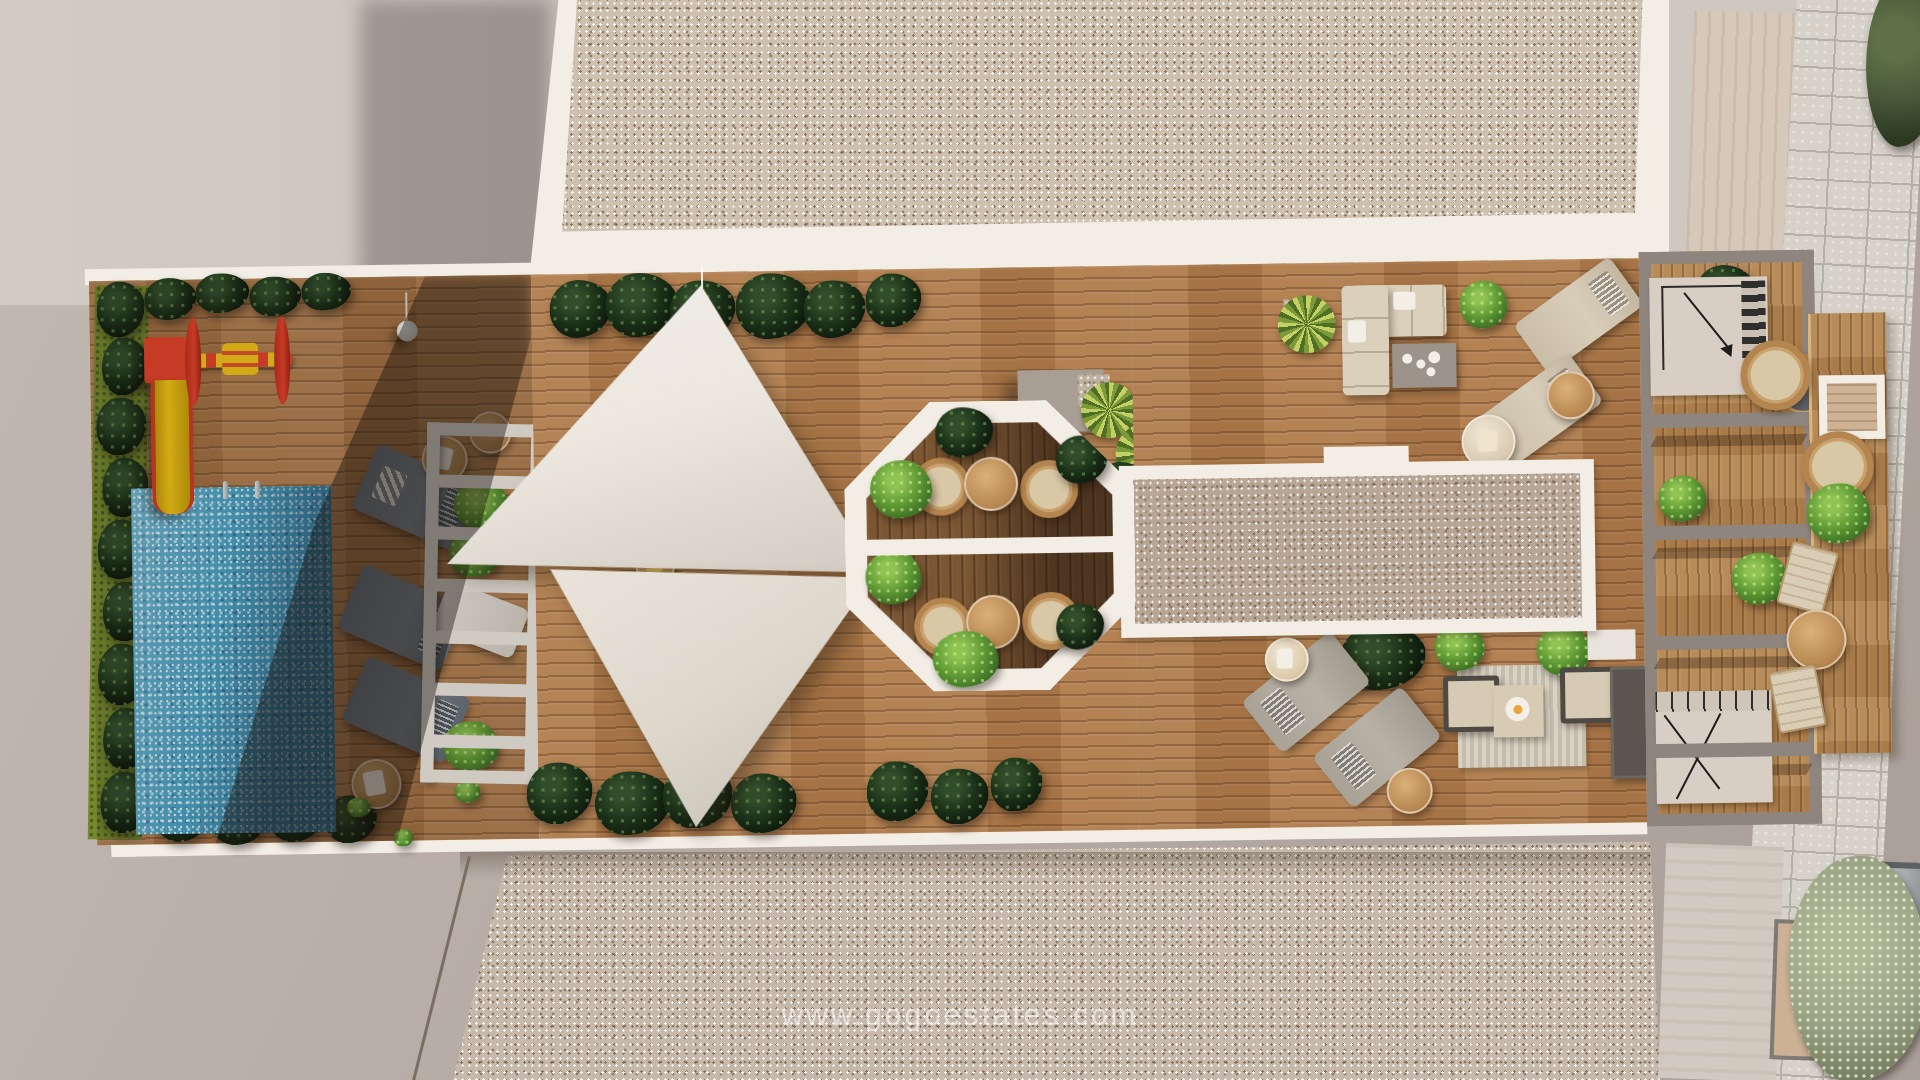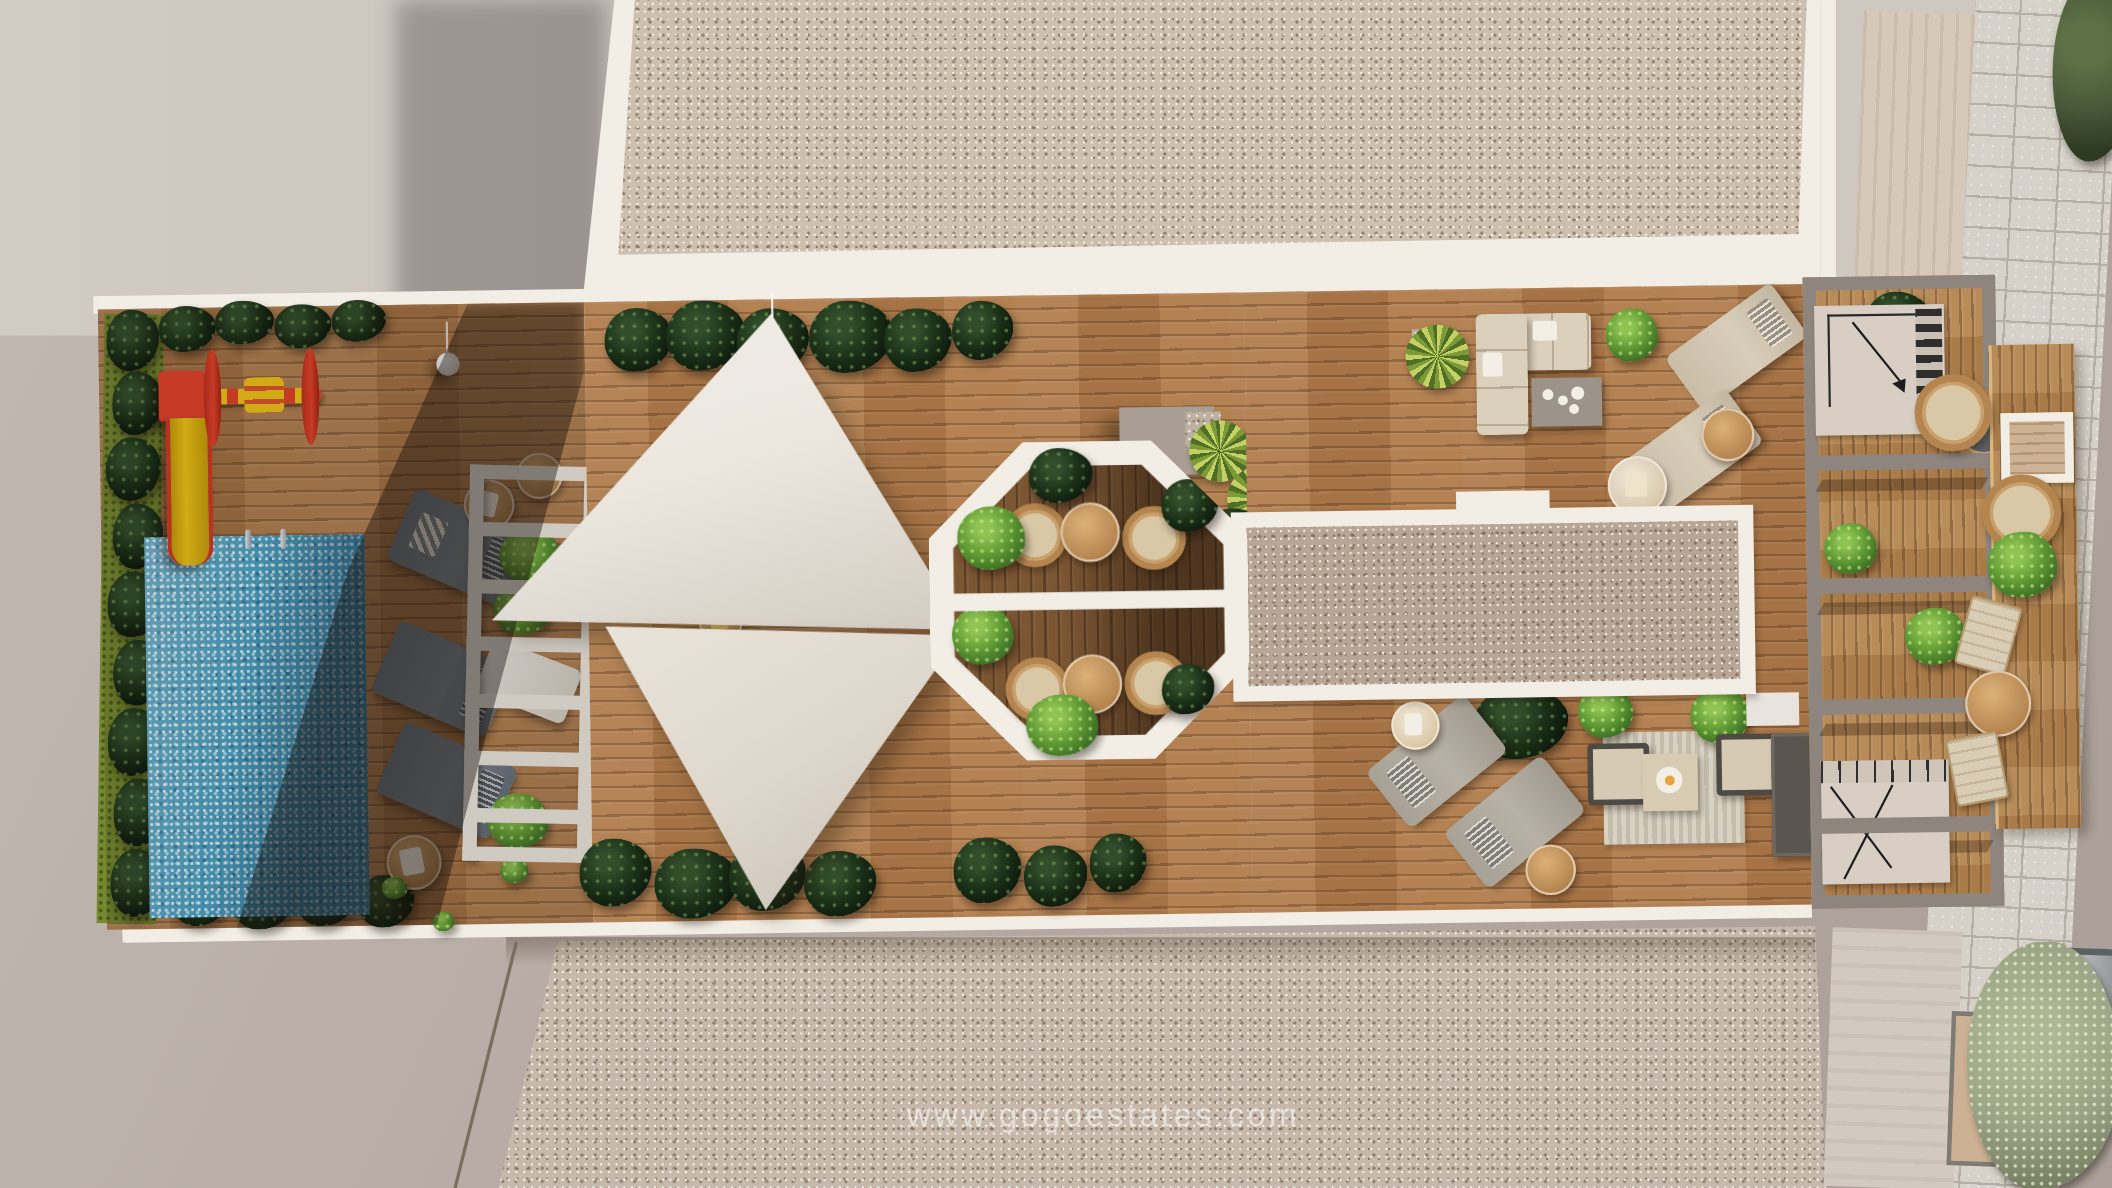--- a/index.html
+++ b/index.html
@@ -330,14 +330,14 @@
     <div class="abs woodv" style="left:1726px;top:70px;width:78px;height:440px;box-shadow:inset 3px 0 0 #d9b77f, 6px 6px 10px rgba(40,28,14,.3);"></div>
     <div class="abs rat" style="left:1658px;top:96px;width:56px;height:56px;border-width:7px;"></div>
     <div class="abs" style="left:1736px;top:132px;width:50px;height:48px;border:8px solid var(--wall);background:#cdb293;background-image:repeating-linear-gradient(0deg,rgba(120,90,60,.3) 0 2px,rgba(0,0,0,0) 2px 9px);box-shadow:2px 3px 5px rgba(25,15,8,.3);"></div>
     <div class="abs rat" style="left:1718px;top:188px;width:58px;height:56px;border-width:7px;"></div>
     <div class="abs bushb" style="left:1722px;top:240px;width:64px;height:60px;"></div>
     <div class="abs" style="left:1698px;top:302px;width:44px;height:60px;transform:rotate(16deg);background:#d9cdb6;border:2px solid #b59a6e;border-radius:4px;background-image:repeating-linear-gradient(180deg,rgba(140,110,70,.25) 0 2px,rgba(0,0,0,0) 2px 10px);box-shadow:2px 3px 5px rgba(25,15,8,.35);"></div>
     <div class="abs rt" style="left:1700px;top:366px;width:56px;height:56px;"></div>
     <div class="abs" style="left:1686px;top:424px;width:44px;height:58px;transform:rotate(-10deg);background:#d9cdb6;border:2px solid #b59a6e;border-radius:4px;background-image:repeating-linear-gradient(180deg,rgba(140,110,70,.25) 0 2px,rgba(0,0,0,0) 2px 10px);box-shadow:2px 3px 5px rgba(25,15,8,.35);"></div>
   </div>
 
-  <div class="abs watermark" style="left:50%;top:998px;transform:translateX(-50%);margin-left:43px;">www.gogoestates.com</div>
+  <div class="abs watermark" style="left:50%;top:998px;transform:translateX(-50%);">www.gogoestates.com</div>
 </div>
 
 </body></html>

